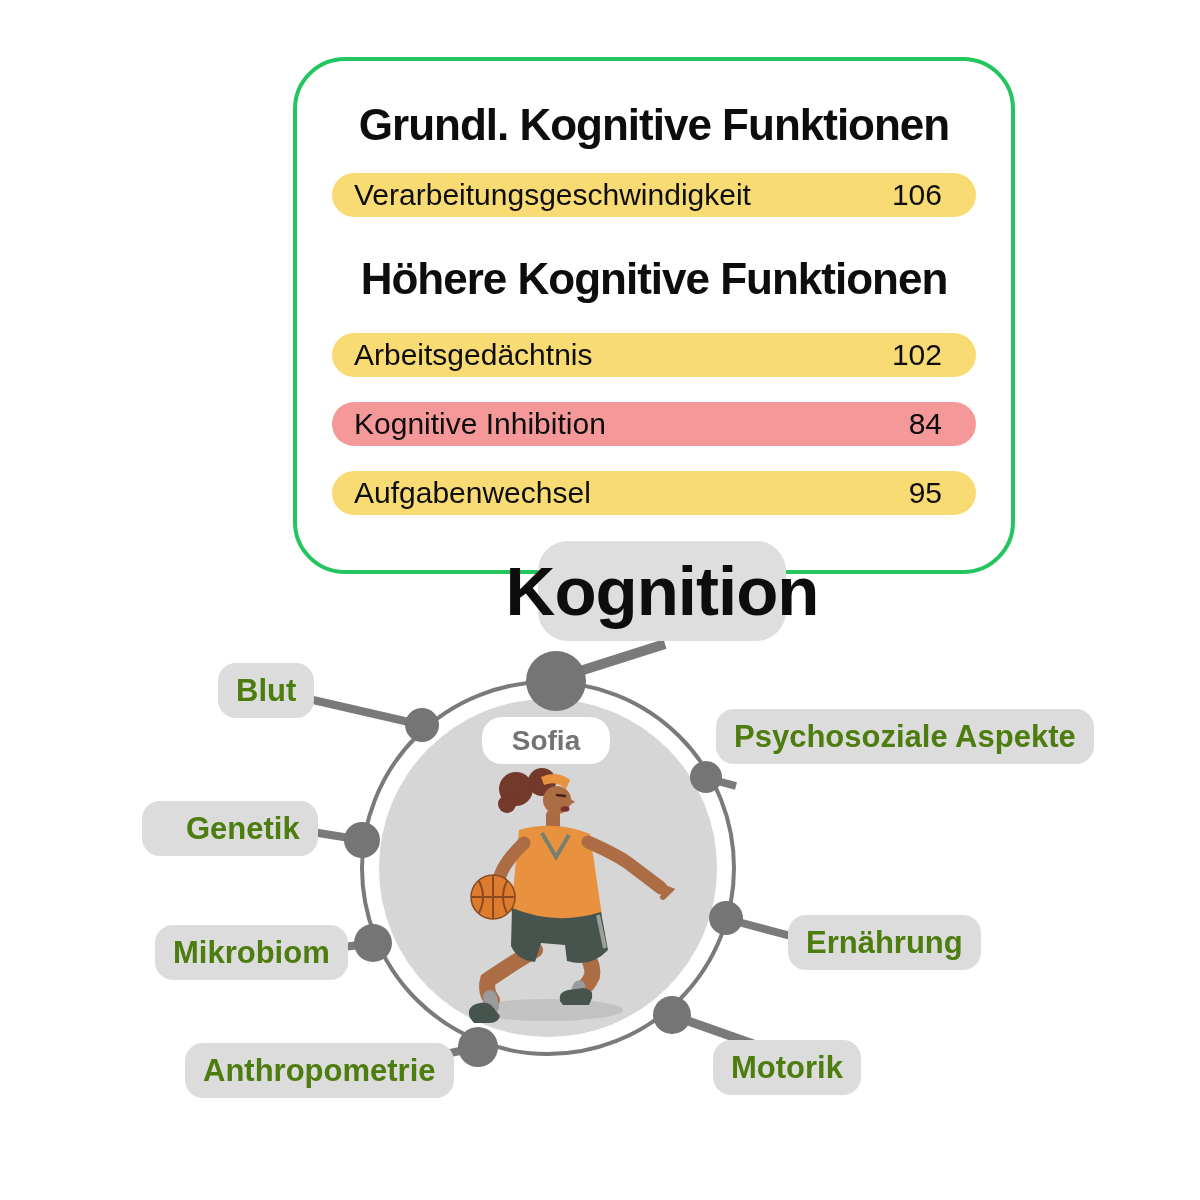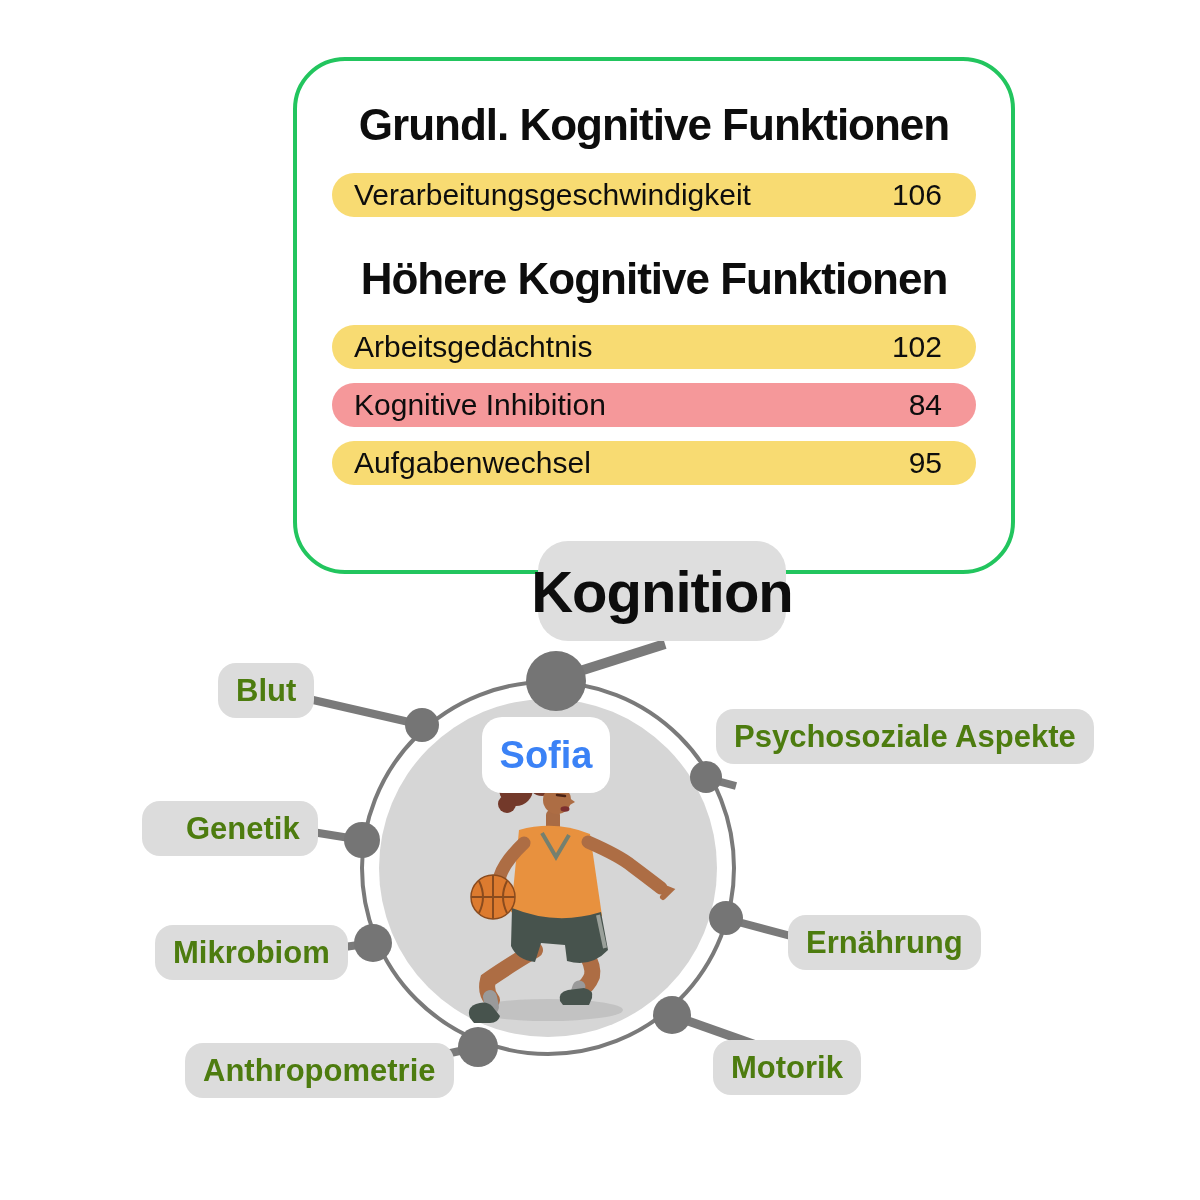--- a/index.html
+++ b/index.html
@@ -10,46 +10,46 @@
   
   .panel{
     position:absolute;left:293px;top:57px;width:722px;height:517px;
     box-sizing:border-box;background:#ffffff;border:4px solid #22c55e;
     border-radius:52px;padding:38px 35px 0;z-index:2;
   }
   .section-heading{
     font-size:44px;font-weight:bold;color:#0d0d0d;text-align:center;
     line-height:1.18;letter-spacing:-1px;margin:0 0 22px;
   }
-  .section-heading.second{margin:36px 0 20px;}
+  .section-heading.second{margin:36px 0 28px;}
   .pill{
     height:44px;border-radius:22px;display:flex;align-items:center;
     justify-content:space-between;padding:0 34px 0 22px;
-    font-size:30px;color:#0d0d0d;margin:0 0 14px;
+    font-size:30px;color:#0d0d0d;margin:0 0 25px;
   }
   .pill.yellow{background:#F8DB72;}
   .pill.red{background:#F5989A;}
   .pill.green{background:#ABDFA3;}
   .pill .val{font-variant-numeric:tabular-nums;}
   
   .node-label{
     position:absolute;background:#dcdcdc;border-radius:18px;
     font-weight:bold;color:#4d7c0f;font-size:31px;line-height:1;
     padding:12px 18px;white-space:nowrap;z-index:3;
   }
   .hub-label{
     position:absolute;left:538px;top:541px;width:248px;height:100px;
     background:#dedede;border-radius:30px;display:flex;align-items:center;
-    justify-content:center;font-size:58px;font-weight:bold;color:#0d0d0d;
+    justify-content:center;font-size:69px;font-weight:bold;color:#0d0d0d;
     letter-spacing:-1px;z-index:3;
   }
   .center-label{
-    position:absolute;left:482px;top:717px;width:128px;height:76px;
+    position:absolute;left:482px;top:717px;width:128px;height:47px;
     background:#ffffff;border-radius:20px;display:flex;align-items:center;
-    justify-content:center;font-size:38px;font-weight:bold;color:#3b82f6;
+    justify-content:center;font-size:28px;font-weight:bold;color:#737373;
     z-index:3;
   }
   .lbl-blut{left:218px;top:663px;}
   .lbl-genetik{left:142px;top:801px;padding-left:44px;}
   .lbl-mikrobiom{left:155px;top:925px;}
   .lbl-anthropometrie{left:185px;top:1043px;}
   .lbl-motorik{left:713px;top:1040px;}
   .lbl-ernaehrung{left:788px;top:915px;}
   .lbl-psychosoziale{left:716px;top:709px;}
   svg.net{position:absolute;left:0;top:0;z-index:1;}

